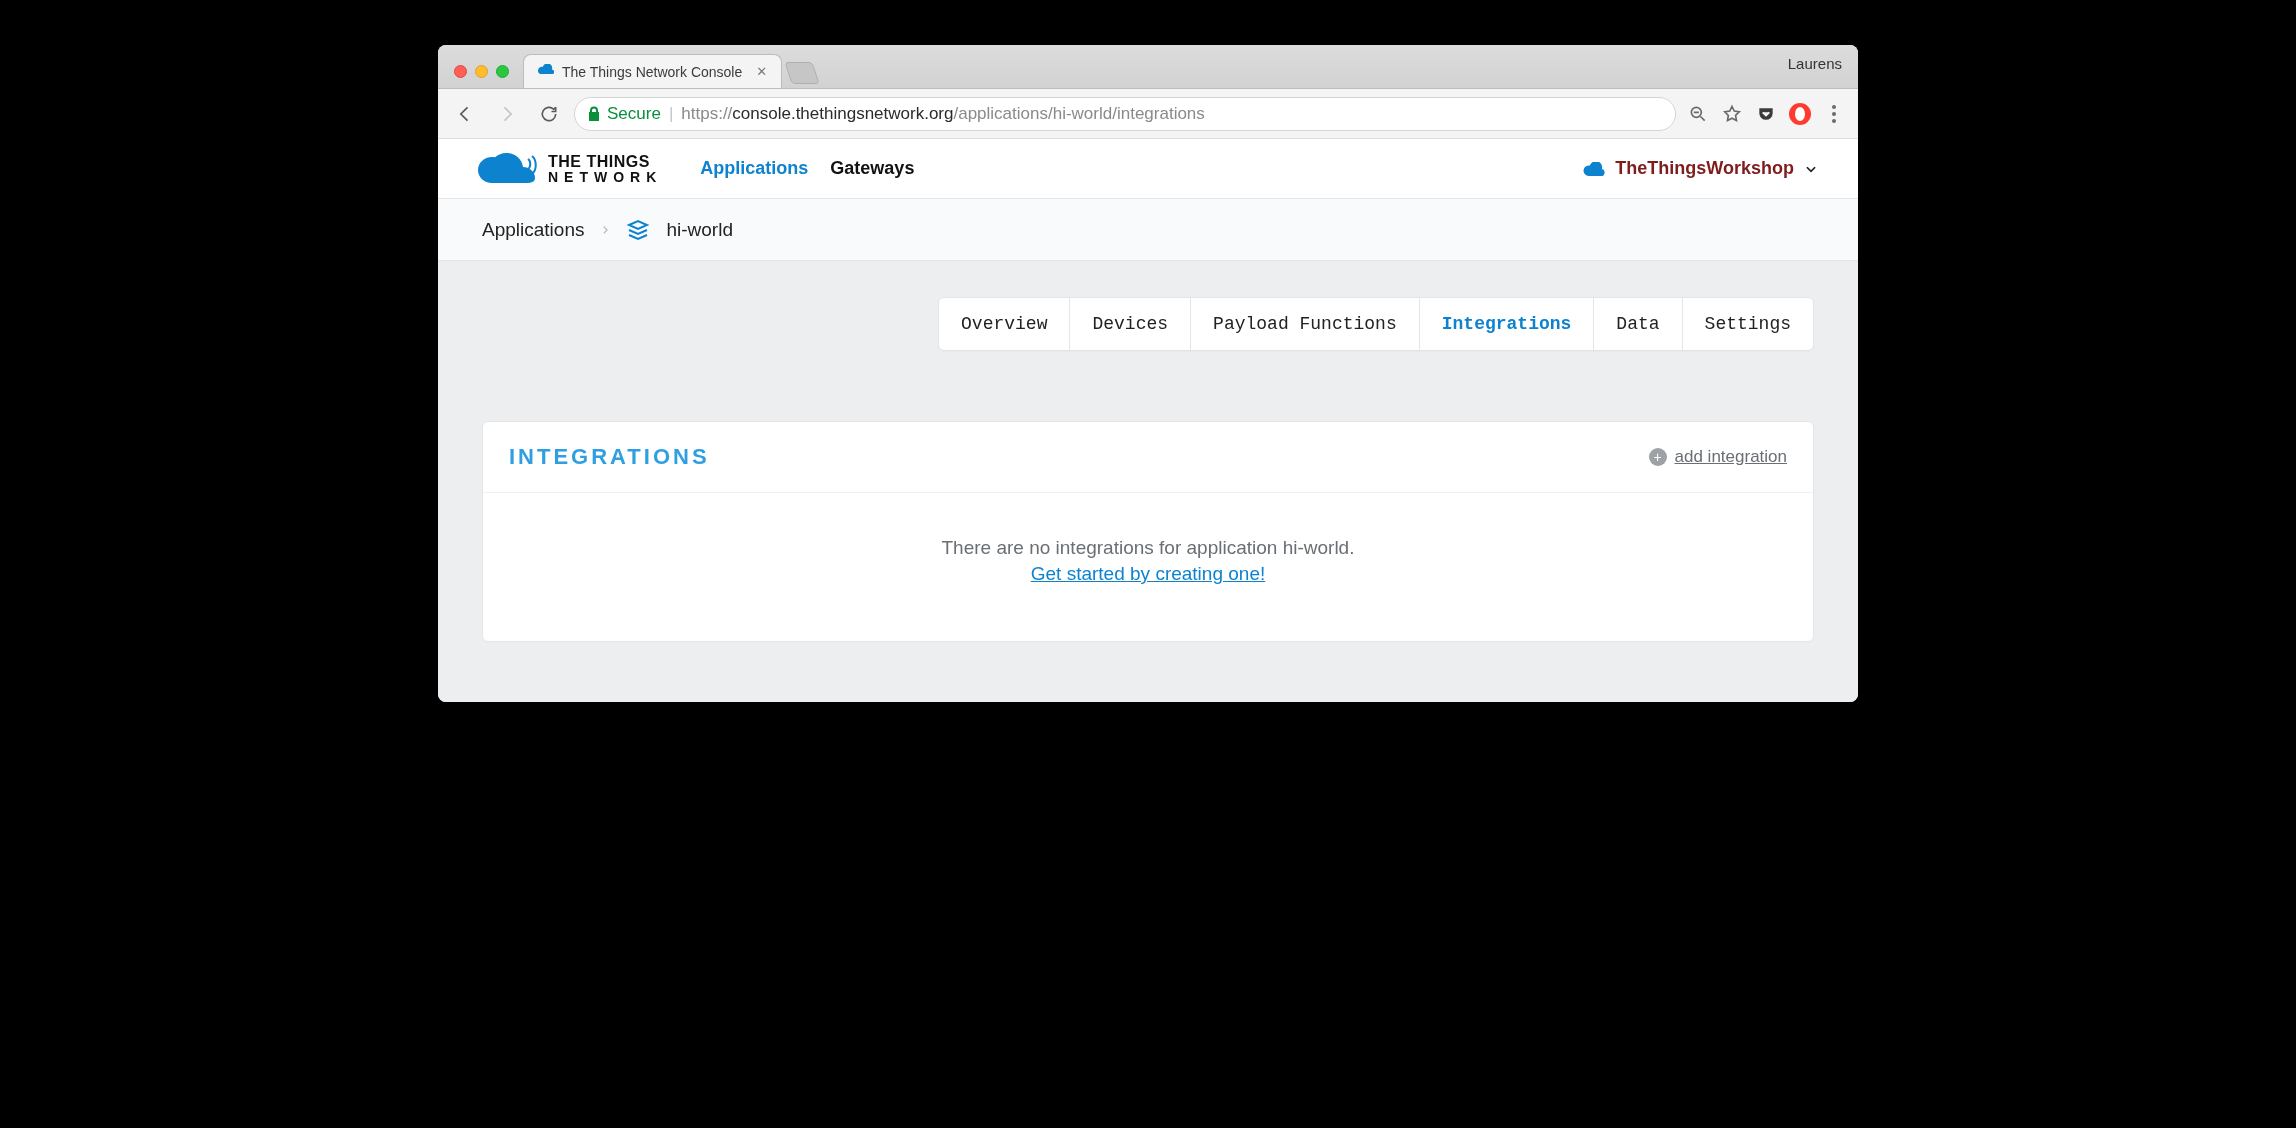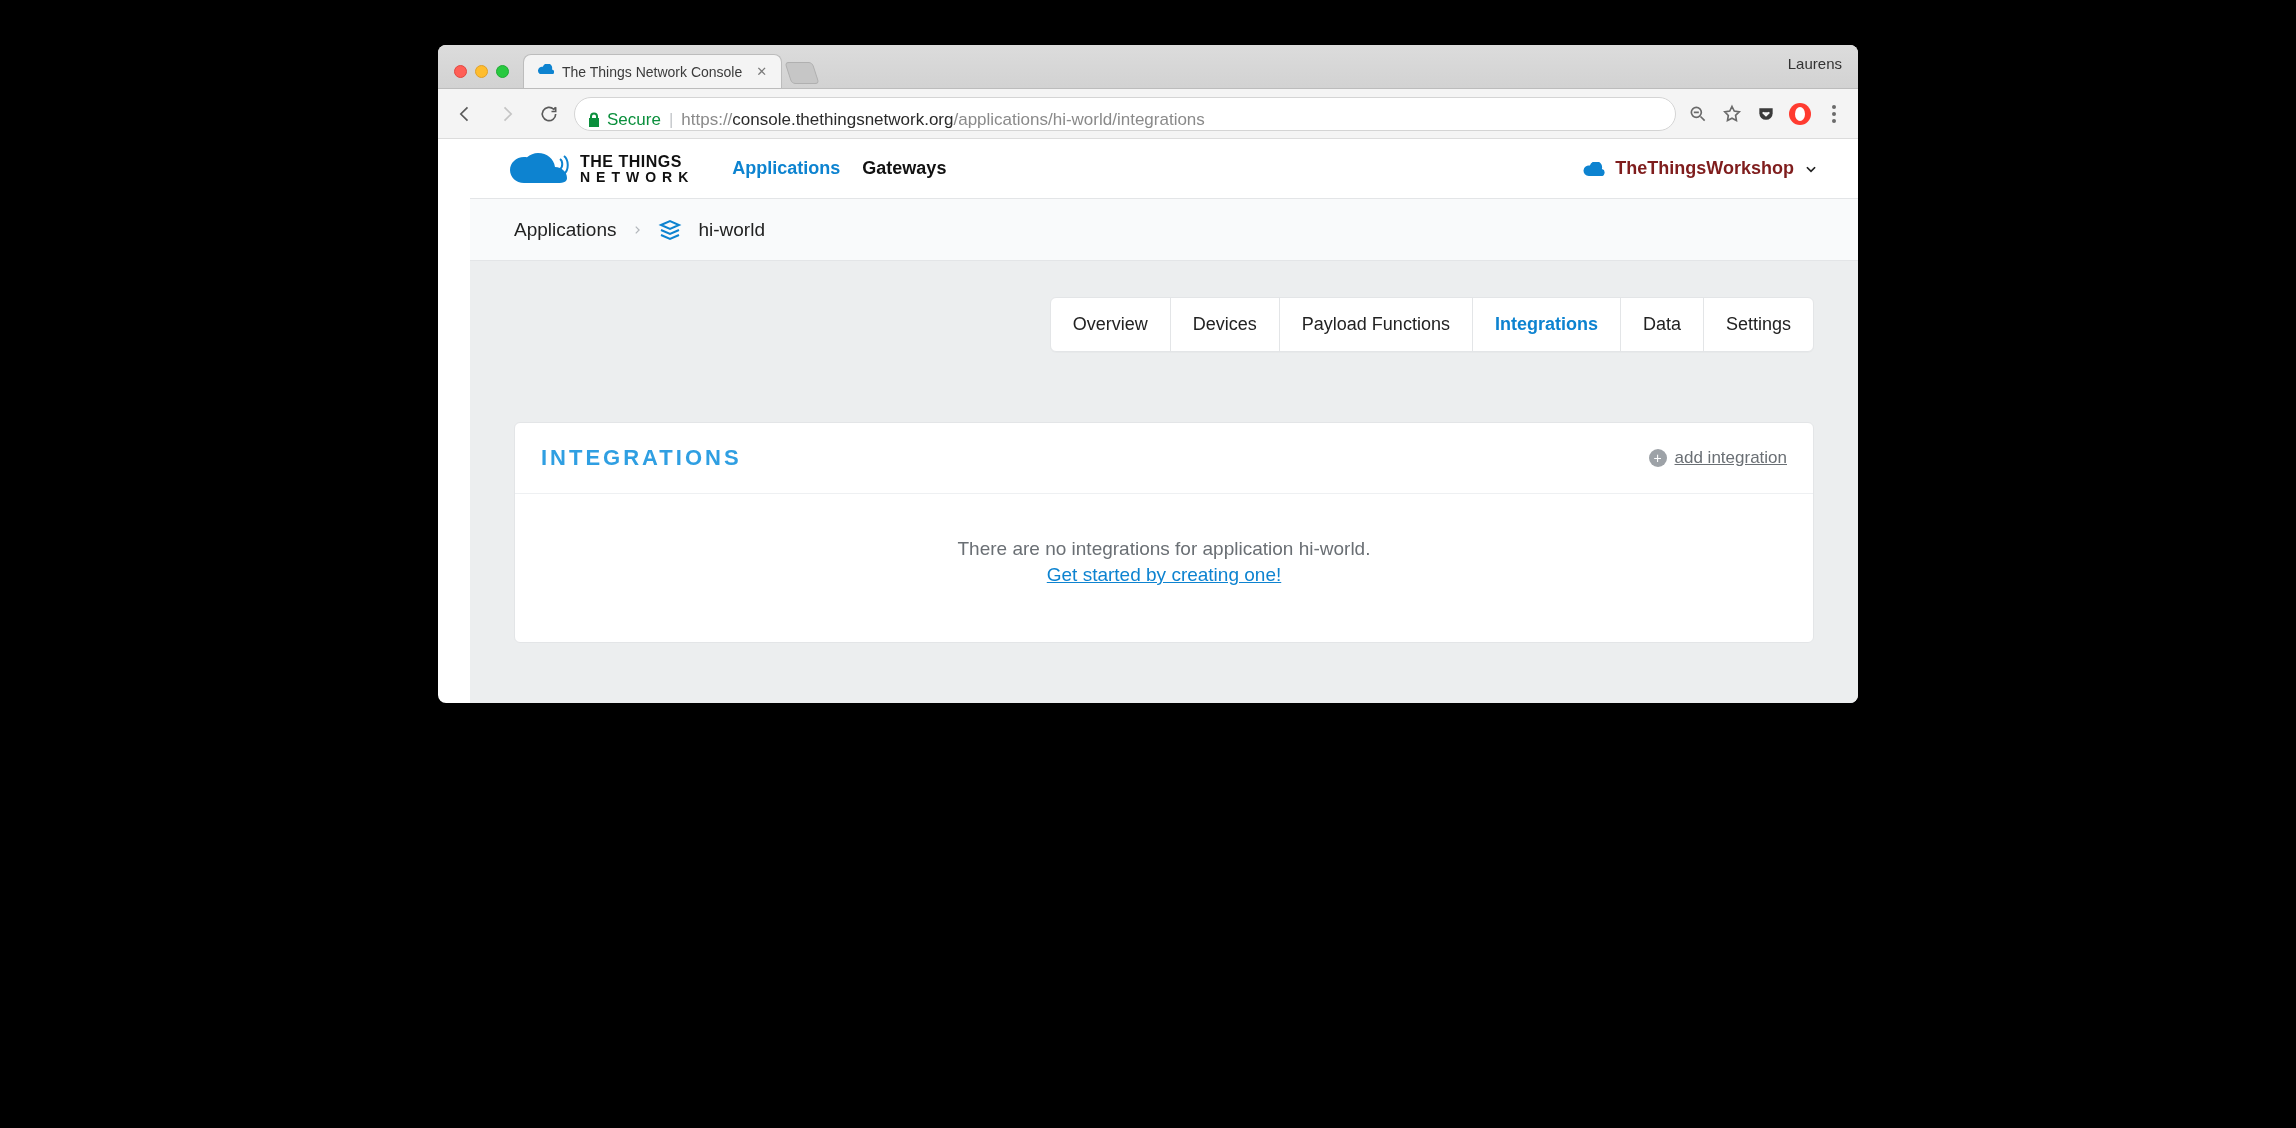--- a/index.html
+++ b/index.html
@@ -73,36 +73,36 @@
     display:flex; align-items:center; gap:8px; padding:0 10px;
   }
   .tbtn {
     width:34px; height:34px; display:flex; align-items:center; justify-content:center;
     color:#5a5a5a; border-radius:4px;
   }
   .tbtn svg { width:20px; height:20px; }
   .tbtn.disabled { color:#b8b8b8; }
   .urlbar {
     flex:1; height:34px; background:#fff; border:1px solid #d4d4d4; border-radius:17px;
-    display:flex; align-items:flex-end; padding:0 12px; font-size:17px; color:#2b2b2b;
+    display:flex; align-items:center; padding:0 12px; font-size:17px; color:#2b2b2b;
     gap:8px;
   }
   .lock { color:#0a8f3c; display:flex; align-items:center; gap:6px; font-size:17px;}
   .url-dim { color:#8a8a8a; }
   .url-host { color:#2b2b2b; }
   .right-icons { display:flex; align-items:center; gap:6px; }
   .ricon { width:28px; height:28px; display:flex; align-items:center; justify-content:center; color:#6a6a6a; }
   .ricon svg { width:20px; height:20px; }
   .opera { width:22px; height:22px; border-radius:50%; background:#ff3b30; position:relative; }
   .opera::after{ content:""; position:absolute; left:6px; top:4px; width:10px; height:14px; background:#fff; border-radius:50%;}
   .kebab { display:flex; flex-direction:column; gap:3px; }
   .kebab i{ width:4px; height:4px; background:#6a6a6a; border-radius:50%; display:block;}
 
   
-  .page { background:#eceeef;margin-left:32px; }
+  .page { background:#eceeef; }
   .topbar {
     background:#fff; height:60px; display:flex; align-items:center; padding:0 40px;
     border-bottom:1px solid #e3e5e7;
   }
   .brand { display:flex; align-items:center; gap:10px; margin-right:38px; }
   .brand-cloud { color:#0d83d0; }
   .brand-text { line-height:1; }
   .brand-text .l1{ font-weight:800; font-size:16px; letter-spacing:.5px; color:#111;}
   .brand-text .l2{ font-weight:700; font-size:14px; letter-spacing:6px; color:#111; }
   .topnav { display:flex; gap:22px; font-size:18px; font-weight:600;}
@@ -122,20 +122,21 @@
 
   .content-wrap { padding:36px 44px 60px; }
   .tabsrow { display:flex; justify-content:flex-end; }
   .apptabs {
     display:flex; background:#fff; border:1px solid #e3e5e7; border-radius:6px; overflow:hidden;
     box-shadow:0 1px 0 rgba(0,0,0,.02);
   }
   .apptab {
     padding:16px 22px; font-size:18px; color:#222; border-right:1px solid #e3e5e7; cursor:pointer;
     font-weight:500;
+    font-family:Liberation Mono, monospace;
   }
   .apptab:last-child{ border-right:none; }
   .apptab.active{ color:#0d83d0; font-weight:600; }
 
   .panel {
     margin-top:70px; background:#fff; border:1px solid #e3e5e7; border-radius:6px;
   }
   .panel-head {
     display:flex; align-items:center; justify-content:space-between;
     padding:22px 26px; border-bottom:1px solid #eef0f2;

